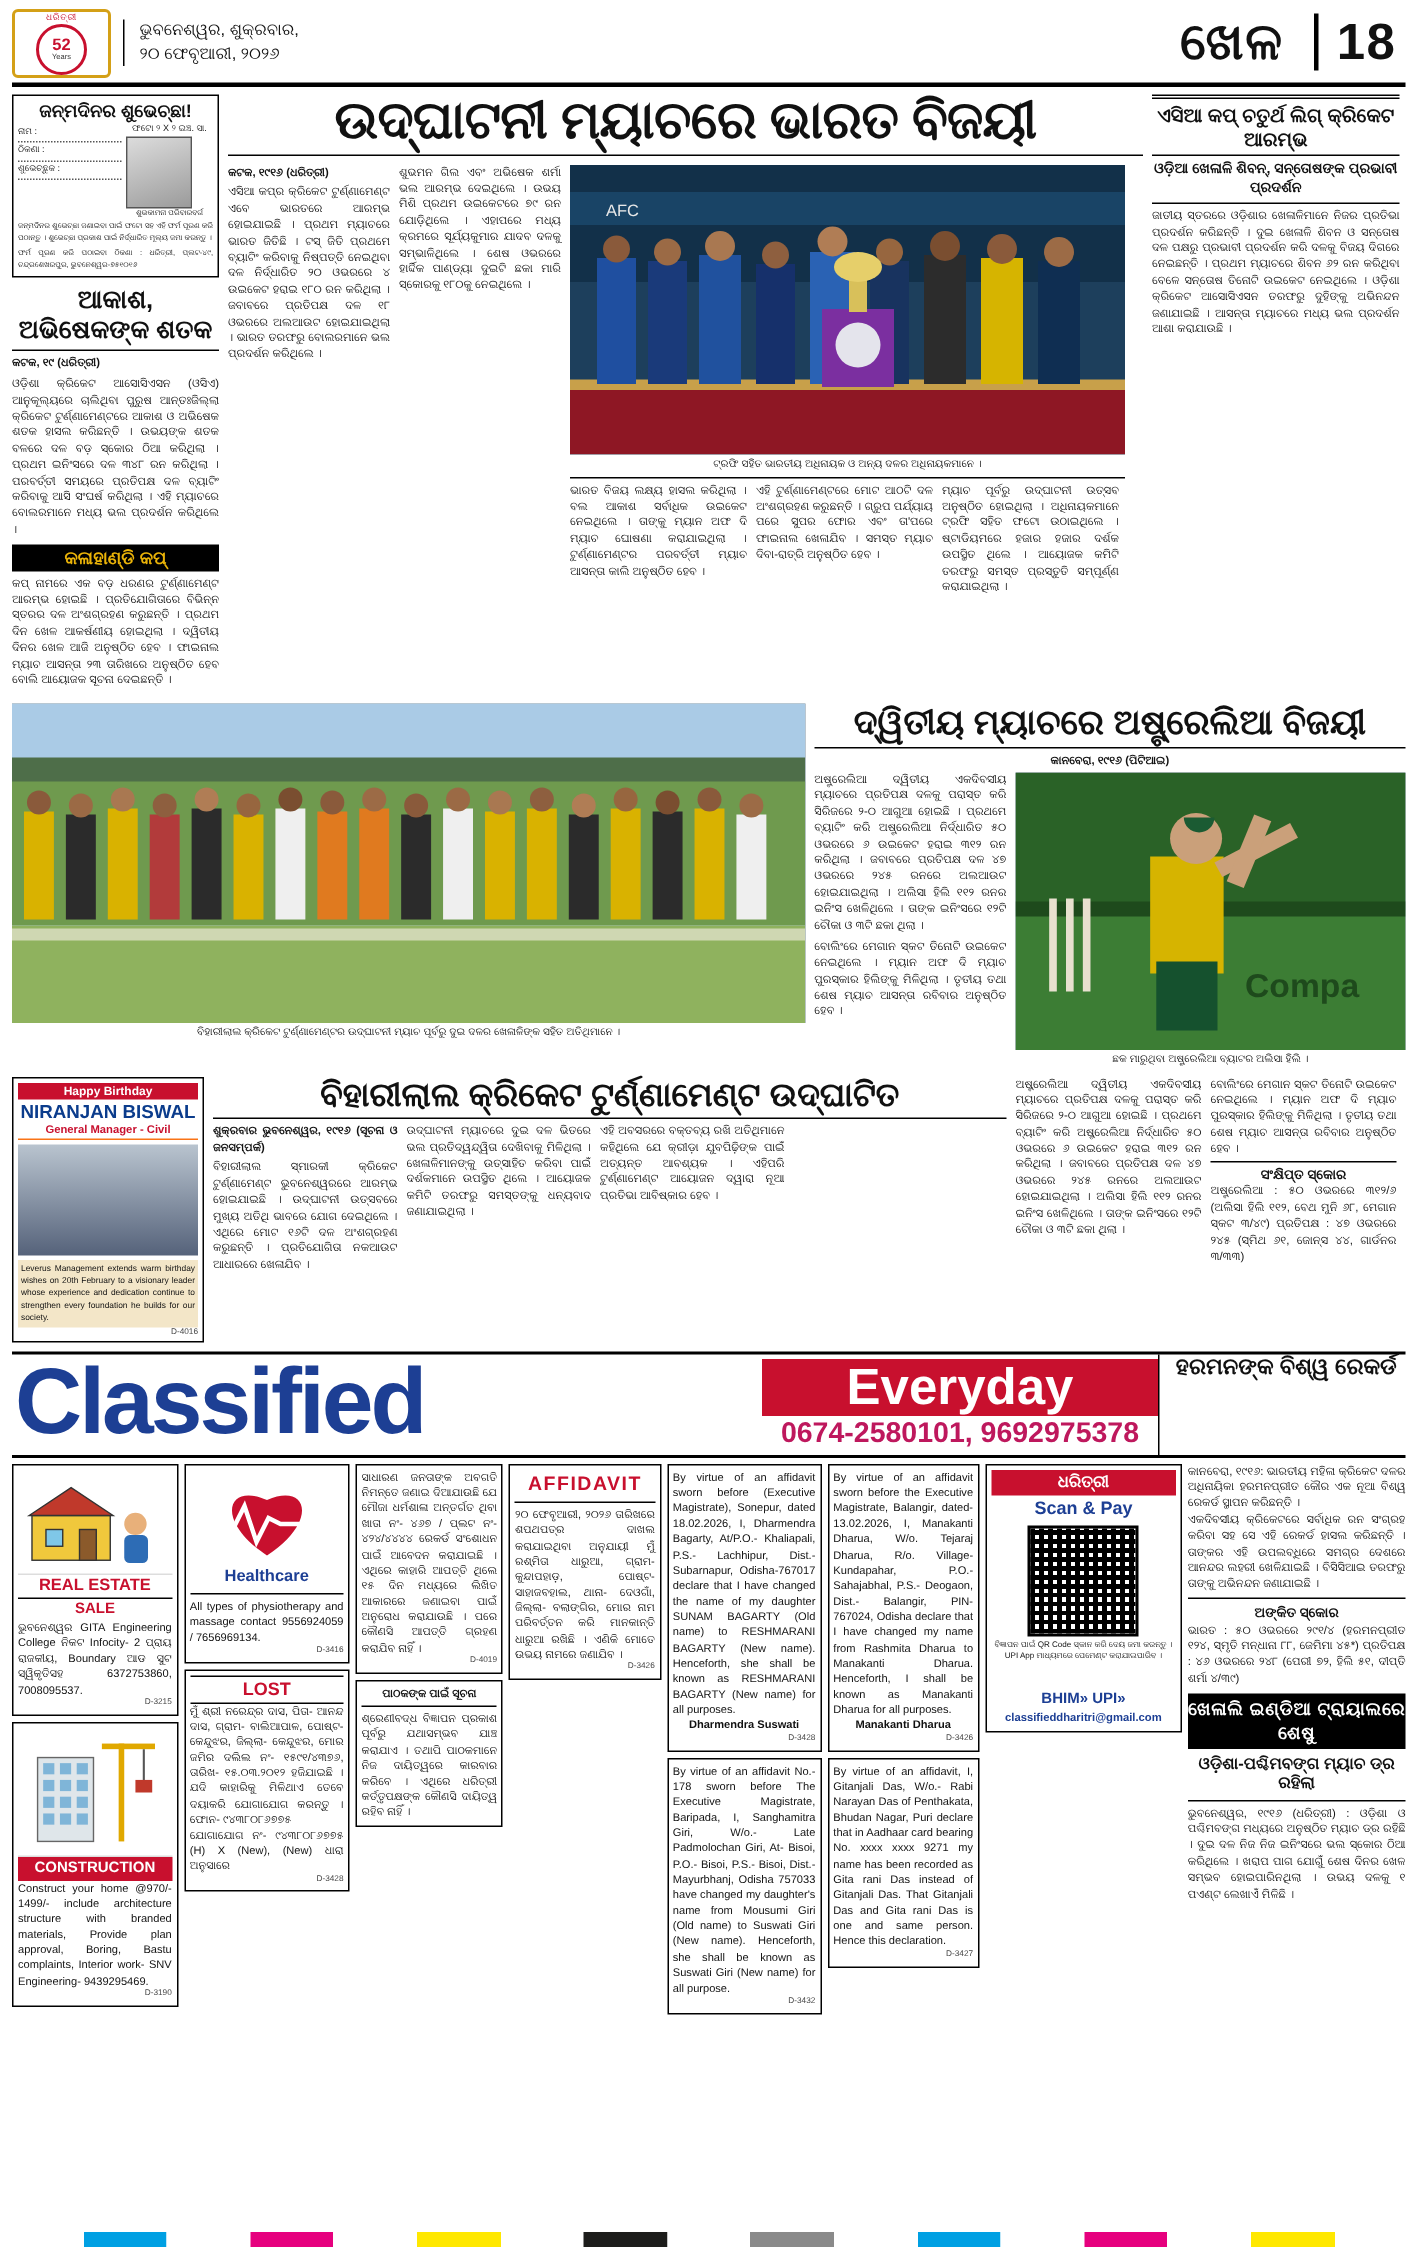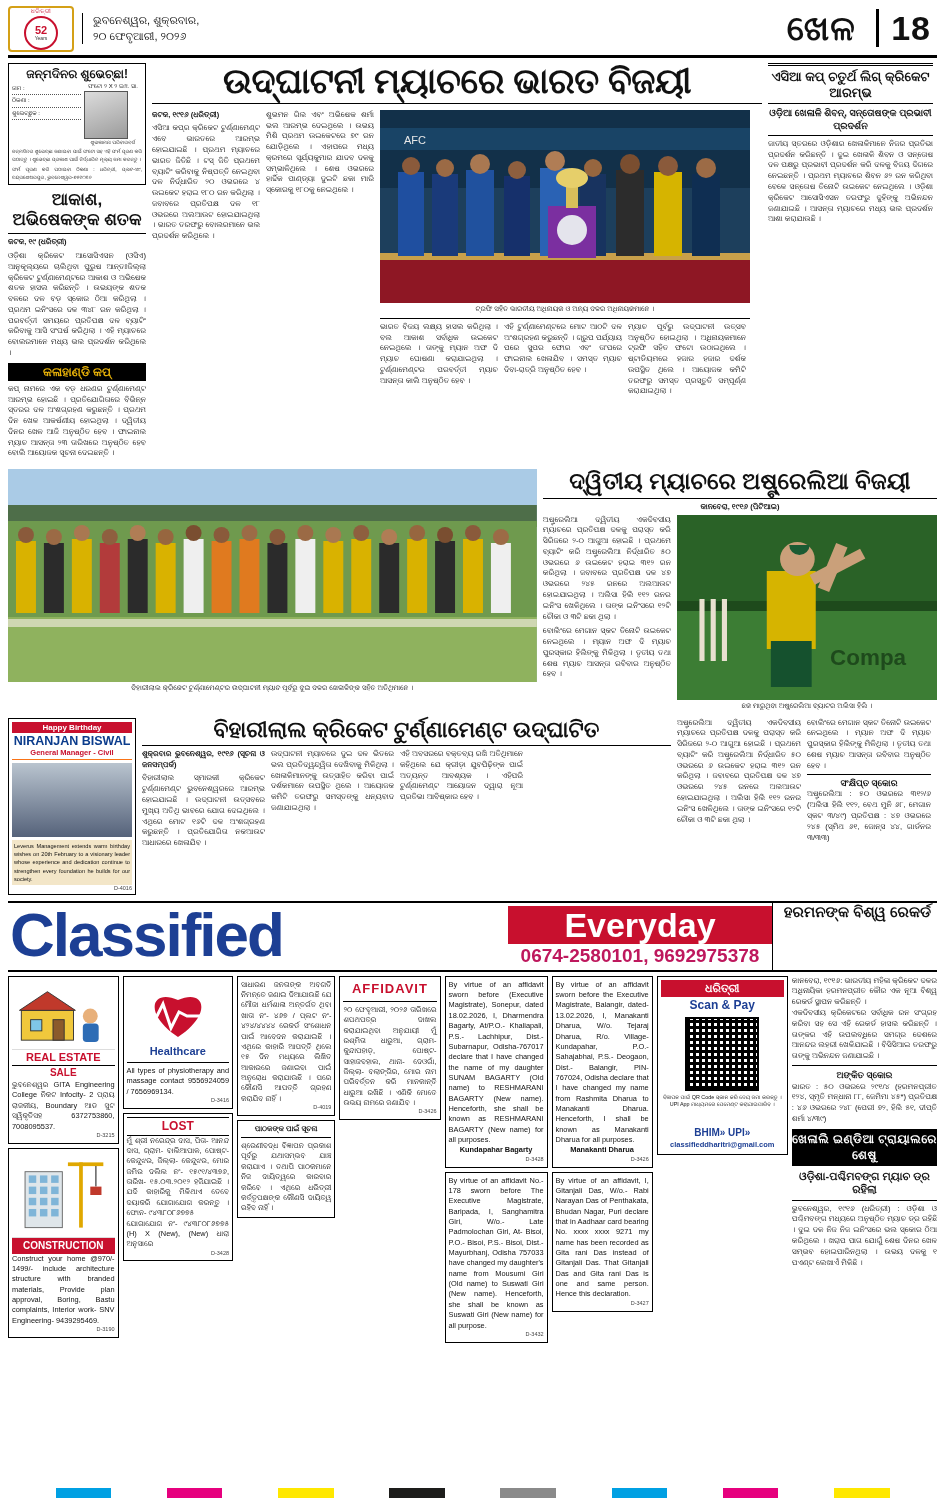--- a/index.html
+++ b/index.html
@@ -524,21 +524,21 @@
         <div class="aff-t">AFFIDAVIT</div>
         <div class="thinline"></div>
         <div class="just">୨୦ ଫେବୃଆରୀ, ୨୦୨୬ ତାରିଖରେ ଶପଥପତ୍ର ଦାଖଲ କରାଯାଇଥିବା ଅନୁଯାୟୀ ମୁଁ ରଶ୍ମିତା ଧାରୁଆ, ଗ୍ରାମ- କୁନ୍ଦାପହାଡ଼, ପୋଷ୍ଟ- ସାହାଜବହାଲ, ଥାନା- ଦେଓଗାଁ, ଜିଲ୍ଲା- ବଲାଙ୍ଗିର, ମୋର ନାମ ପରିବର୍ତ୍ତନ କରି ମାନକାନ୍ତି ଧାରୁଆ ରଖିଛି । ଏଣିକି ମୋତେ ଉଭୟ ନାମରେ ଜଣାଯିବ ।</div>
         <div class="ref">D-3426</div>
       </div>
     </div>
 
     <div class="c5 cc">
       <div class="adbox">
         <div class="just">By virtue of an affidavit sworn before (Executive Magistrate), Sonepur, dated 18.02.2026, I, Dharmendra Bagarty, At/P.O.- Khaliapali, P.S.- Lachhipur, Dist.- Subarnapur, Odisha-767017 declare that I have changed the name of my daughter SUNAM BAGARTY (Old name) to RESHMARANI BAGARTY (New name). Henceforth, she shall be known as RESHMARANI BAGARTY (New name) for all purposes.</div>
-        <div class="center" style="font-weight:bold">Kundapahar Bagarty</div>
+        <div class="center" style="font-weight:bold">Dharmendra Suswati</div>
         <div class="ref">D-3428</div>
       </div>
       <div class="adbox">
         <div class="just">By virtue of an affidavit No.- 178 sworn before The Executive Magistrate, Baripada, I, Sanghamitra Giri, W/o.- Late Padmolochan Giri, At- Bisoi, P.O.- Bisoi, P.S.- Bisoi, Dist.- Mayurbhanj, Odisha 757033 have changed my daughter's name from Mousumi Giri (Old name) to Suswati Giri (New name). Henceforth, she shall be known as Suswati Giri (New name) for all purpose.</div>
         <div class="ref">D-3432</div>
       </div>
     </div>
 
     <div class="c6 cc">
       <div class="adbox">

